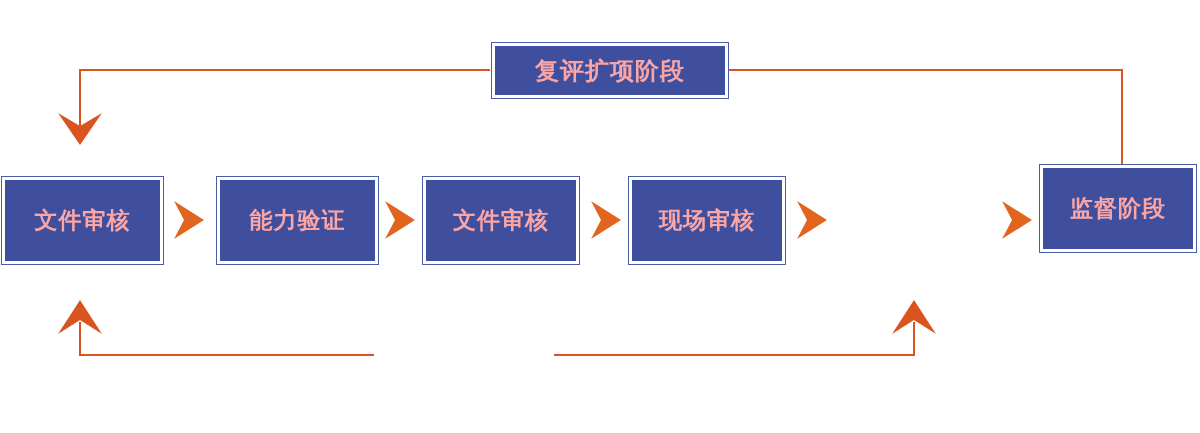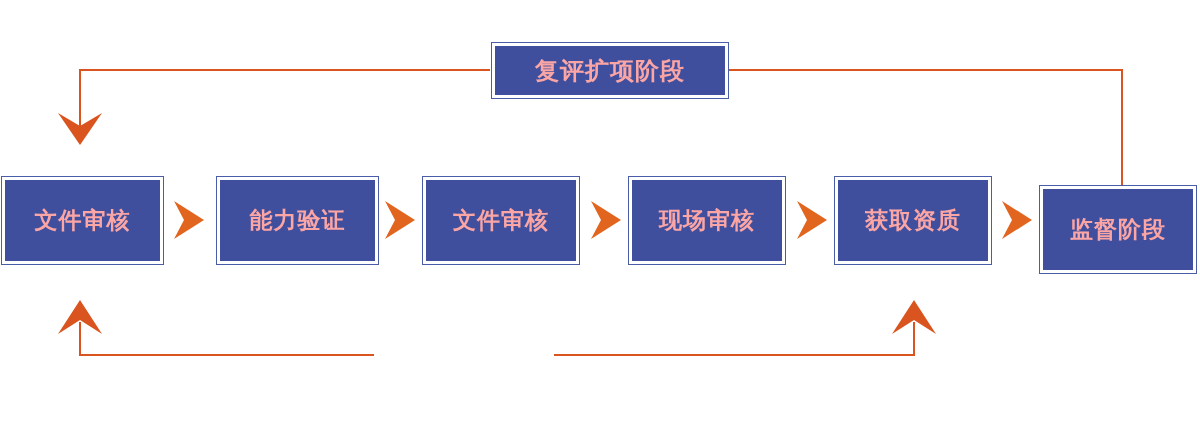--- a/index.html
+++ b/index.html
@@ -99,25 +99,22 @@
   </div>
 
   <div class="node" style="left:629px; top:177px; width:156px; height:87px;">
     <span class="node-label">现场审核</span>
   </div>
 
   <div class="node" style="left:423px; top:177px; width:156px; height:87px;">
     <span class="node-label">文件审核</span>
   </div>
 
-  <div class="node" style="left:835px; top:177px; width:156px; height:87px;">
-    <span class="node-label">获取资质</span>
-  </div>
 
-  <div class="node" style="left:1040px; top:186px; width:156px; height:87px;justify-content:center;">
+  <div class="node" style="left:1040px; top:165px; width:156px; height:87px;justify-content:center;">
     <span class="node-label">监督阶段</span>
   </div>
 
 
   <svg class="chevron" style="left:172px; top:199px;" viewBox="0 0 34 42" xmlns="http://www.w3.org/2000/svg">
     <path d="M 2 2 L 32 21 L 2 40 L 12 21 Z" fill="#e2651f"></path>
   </svg>
 
   <svg class="chevron" style="left:383px; top:199px;" viewBox="0 0 34 42" xmlns="http://www.w3.org/2000/svg">
     <path d="M 2 2 L 32 21 L 2 40 L 12 21 Z" fill="#e2651f"></path>

